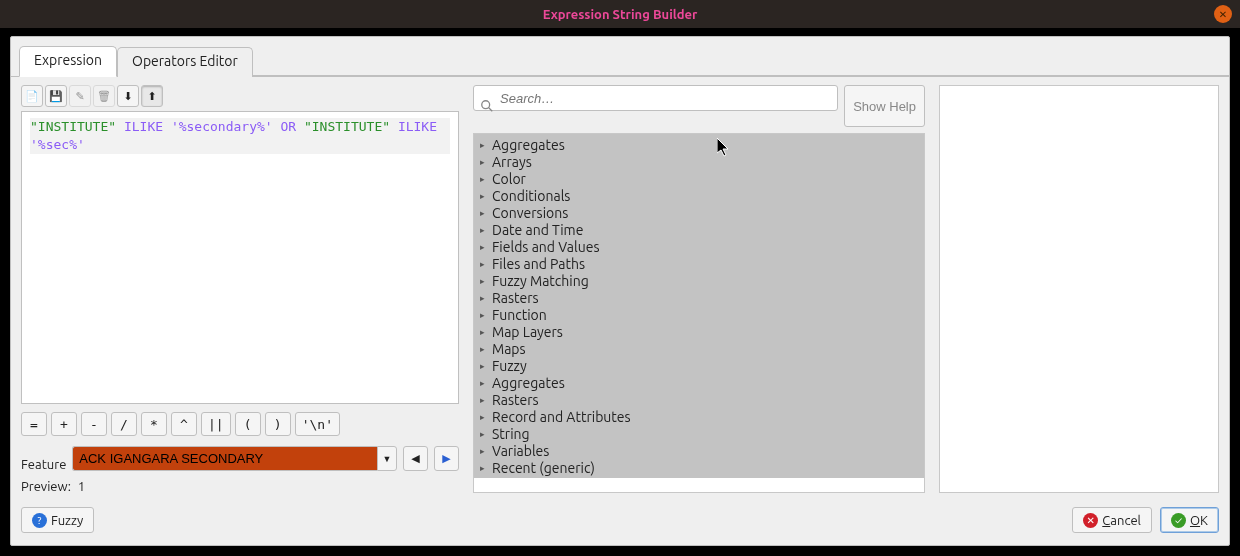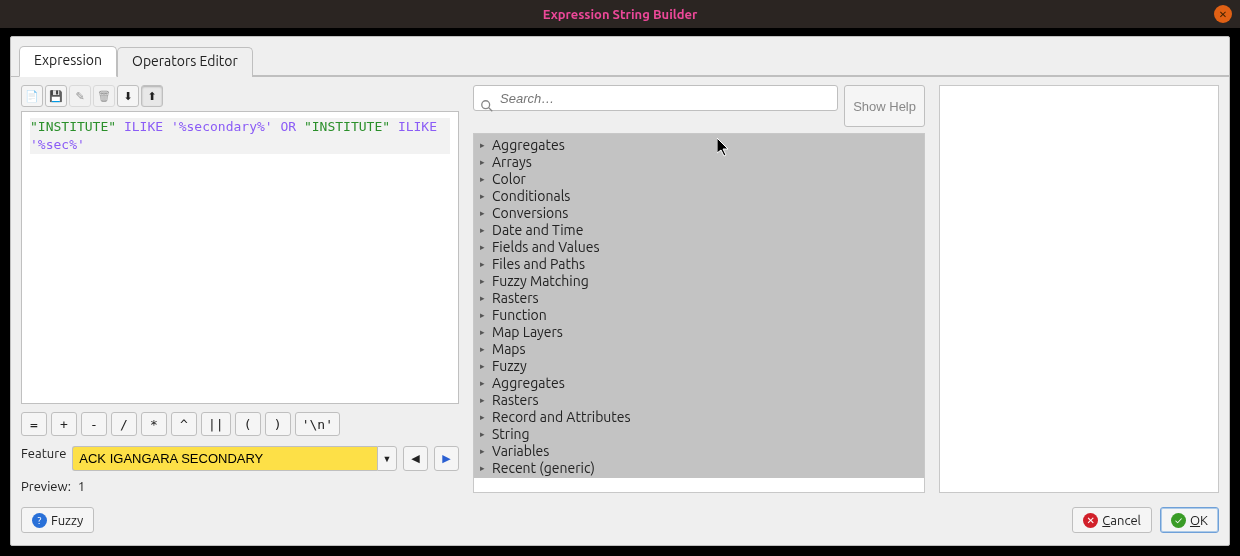--- a/index.html
+++ b/index.html
@@ -42,23 +42,23 @@
   .editor .hl-line { background:#f2f2f2; display:block; }
   .tok-str { color:#2a8f2a; }  
   .tok-kw  { color:#8b5cf6; }  
   .tok-lit { color:#8b5cf6; }
 
   
   .oprow { display:flex; gap:4px; margin-top:8px; }
   .opbtn { height:24px; min-width:26px; padding:0 6px; border:1px solid #bfbfbf; border-radius:3px; background:#f5f5f5; font-family: "DejaVu Sans Mono", monospace; font-size:13px; cursor:pointer; display:inline-flex; align-items:center; justify-content:center; }
 
   
-  .feature-row { display:flex; align-items:flex-start; gap:6px; margin-top:10px; }
+  .feature-row { display:flex; align-items:flex-end; gap:6px; margin-top:10px; }
   .combo { flex:1; display:flex; }
-  .combo input[type=text] { flex:1; height:25px; border:1px solid #bfbfbf; border-right:none; padding:0 6px; background:#fde047; font-size:13px; border-top-left-radius:3px; border-bottom-left-radius:3px; }
+  .combo input[type=text] { flex:1; height:25px; border:1px solid #bfbfbf; border-right:none; padding:0 6px; background:#c2410c; font-size:13px; border-top-left-radius:3px; border-bottom-left-radius:3px; }
   .combo .dropdown { width:20px; height:25px; border:1px solid #bfbfbf; border-top-right-radius:3px; border-bottom-right-radius:3px; background:#f5f5f5; display:flex; align-items:center; justify-content:center; font-size:9px; cursor:pointer; }
   .navbtn { width:25px; height:25px; border:1px solid #bfbfbf; border-radius:3px; background:#f5f5f5; display:flex; align-items:center; justify-content:center; font-size:11px; cursor:pointer; }
 
   .preview-row { margin-top:8px; font-size:13px; }
 
   
   .searchbar { display:flex; gap:6px; margin-bottom:6px; }
   .search-wrap { flex:1; position:relative; }
   .search-wrap input { width:100%; height:26px; border:1px solid #bfbfbf; border-radius:3px; padding:0 8px 0 26px; font-size:13px; font-style:italic; color:#777; background:#fff; }
   .search-wrap .mag { position:absolute; left:7px; top:50%; transform:translateY(-50%); width:14px; height:14px; fill:#888; }

